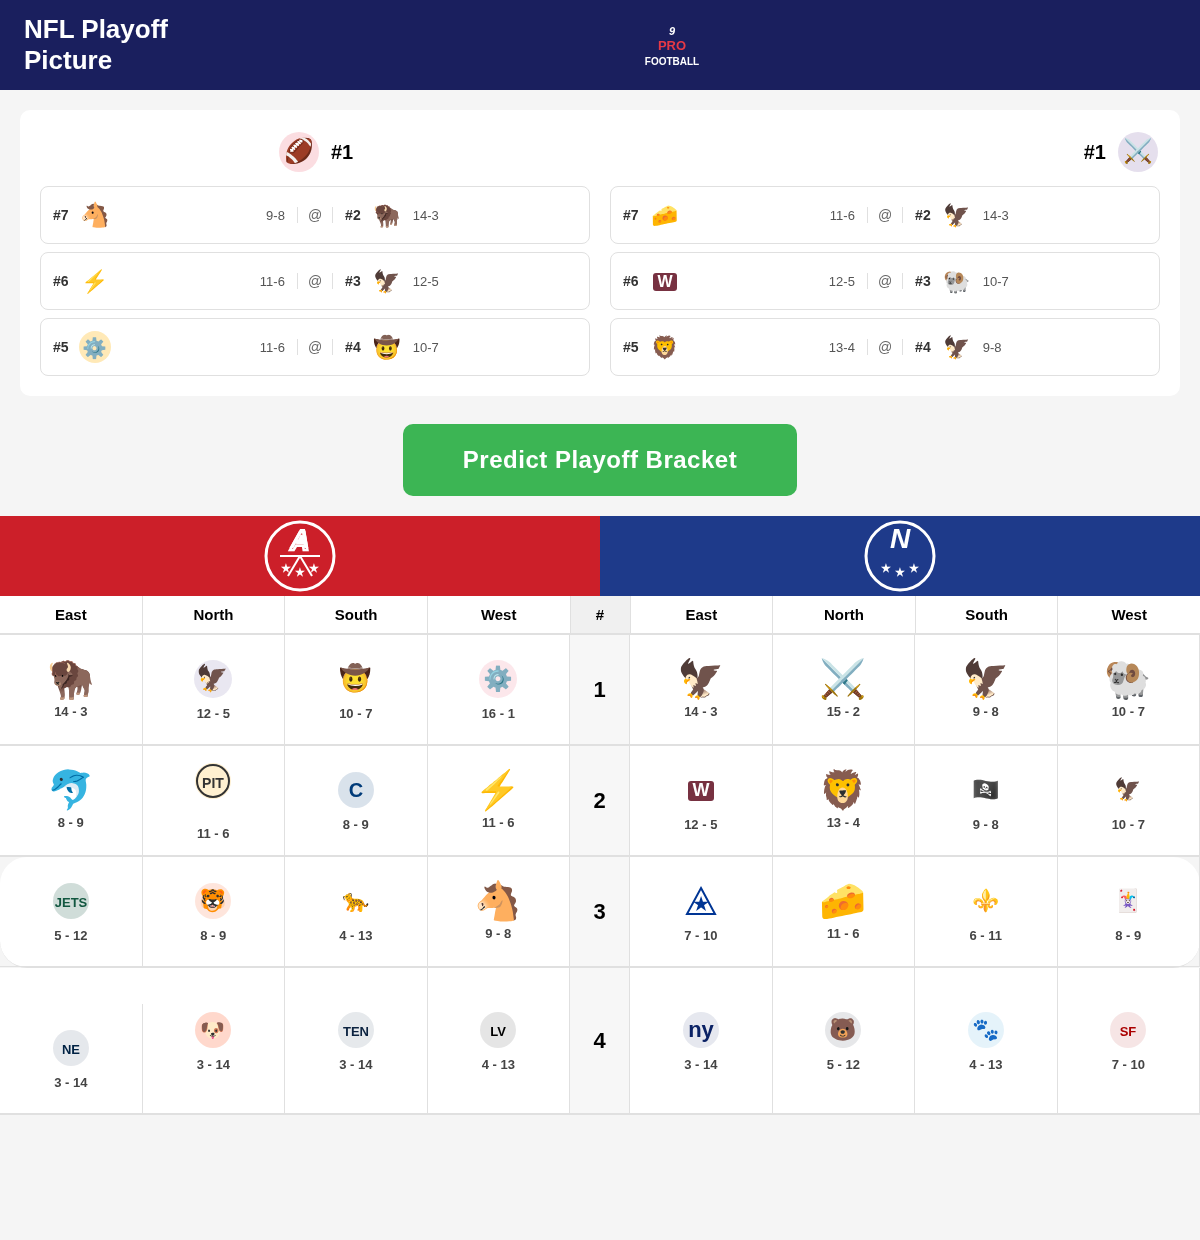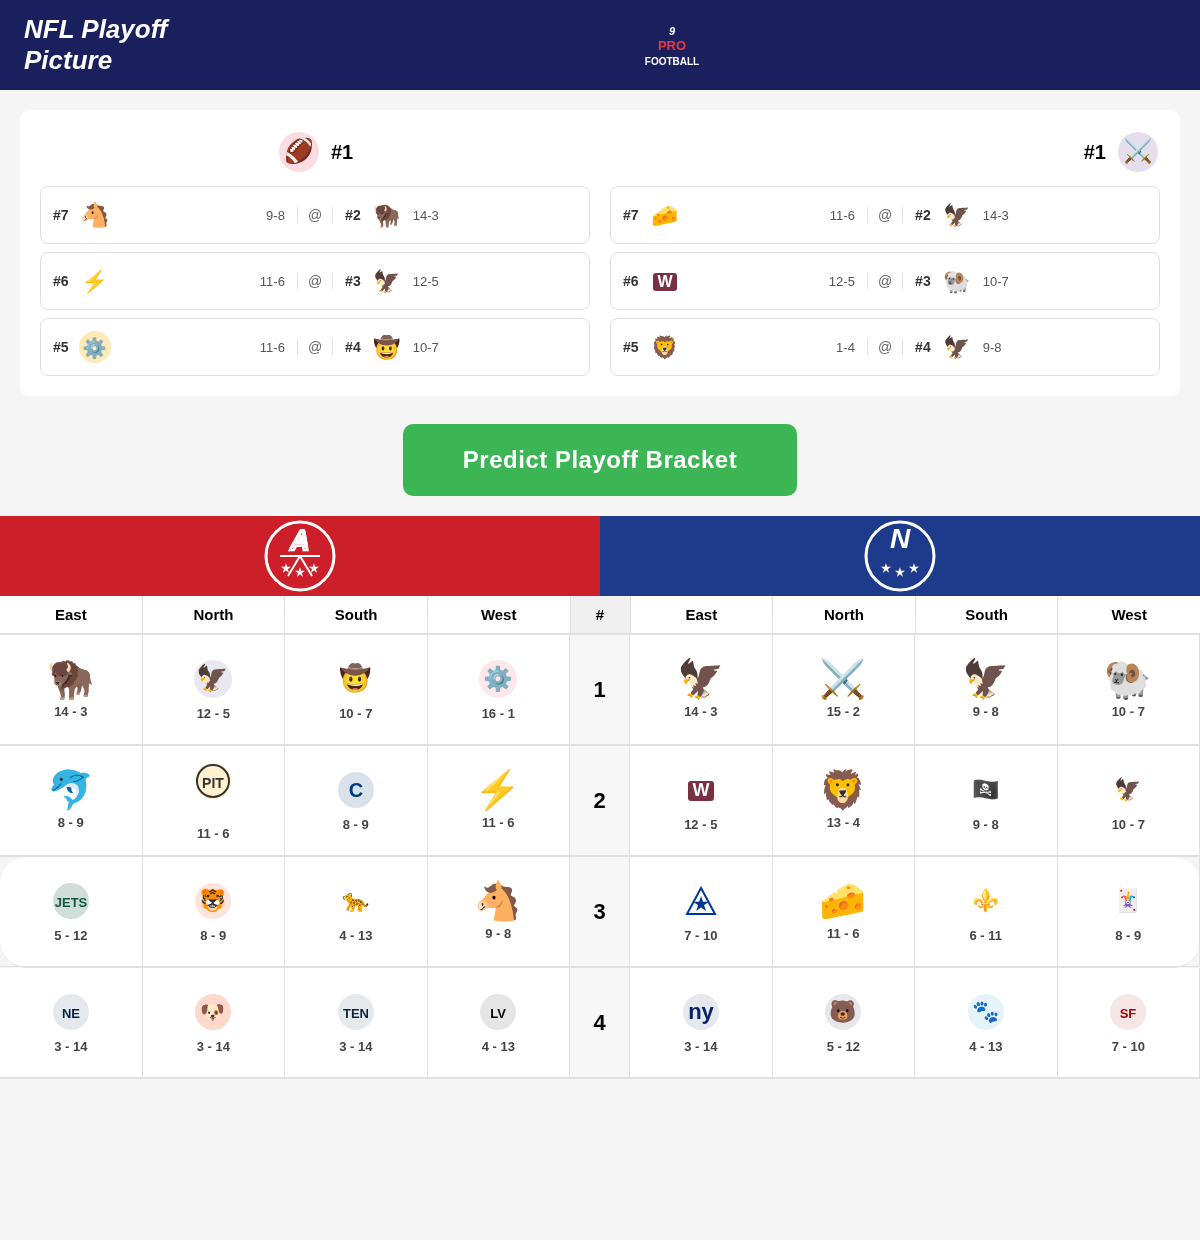--- a/index.html
+++ b/index.html
@@ -11,21 +11,20 @@
       color: white;
       display: flex;
       align-items: center;
       padding: 16px 24px;
       height: 90px;
     }
     .header-title {
       font-size: 26px;
       font-weight: 800;
       line-height: 1.2;
-      font-style: italic;
     }
     .header-logo {
       margin: 0 auto;
       font-size: 22px;
       font-weight: 900;
       color: white;
     }
     .header-standings {
       font-size: 18px;
       font-weight: 700;
@@ -304,21 +303,21 @@
             <span class="seed-badge">#3</span>
           </div>
         </div>
 
         <div class="matchup-row">
           <div class="team-cell">
             <span class="seed-badge">#5</span>
             <svg width="36" height="36" viewBox="0 0 36 36">
                 <text x="18" y="26" text-anchor="middle" font-size="22">🦁</text>
               </svg>
-            <span class="record">1-4</span>
+            <span class="record">13-4</span>
           </div>
           <span class="at-symbol">@</span>
           <div class="team-cell right">
             <span class="record">9-8</span>
             <svg width="36" height="36" viewBox="0 0 36 36">
                 <text x="18" y="26" text-anchor="middle" font-size="22">🦅</text>
               </svg>
             <span class="seed-badge">#4</span>
           </div>
         </div>
@@ -512,21 +511,21 @@
     </div>
     <div class="standing-cell" style="flex: 1 1 0%; border-right: 1px solid rgb(224, 224, 224);">
       <svg width="42" height="42" viewBox="0 0 42 42">
         <text x="21" y="28" text-anchor="middle" font-size="22">🃏</text>
       </svg>
       <span class="rec-text">8 - 9</span>
     </div>
   </div>
 
   <div style="display:flex;background:white;border-bottom:1px solid #e0e0e0;">
-    <div class="standing-cell" style="flex: 1 1 0%; border-right: 1px solid rgb(224, 224, 224);">
+    <div class="standing-cell" style="flex: 1 1 0%; border-right: 1px solid rgb(224, 224, 224); margin-top: 36px;">
       <svg width="42" height="42" viewBox="0 0 42 42">
         <ellipse cx="21" cy="21" rx="18" ry="18" fill="#002244" opacity="0.1"></ellipse>
         <text x="21" y="27" text-anchor="middle" font-size="13" fill="#002244" font-weight="900">NE</text>
       </svg>
       <span class="rec-text">3 - 14</span>
     </div>
     <div class="standing-cell" style="flex: 1 1 0%; border-right: 1px solid rgb(224, 224, 224);">
       <svg width="42" height="42" viewBox="0 0 42 42">
         <circle cx="21" cy="21" r="18" fill="#ff3c00" opacity="0.2"></circle>
         <text x="21" y="28" text-anchor="middle" font-size="20">🐶</text>

